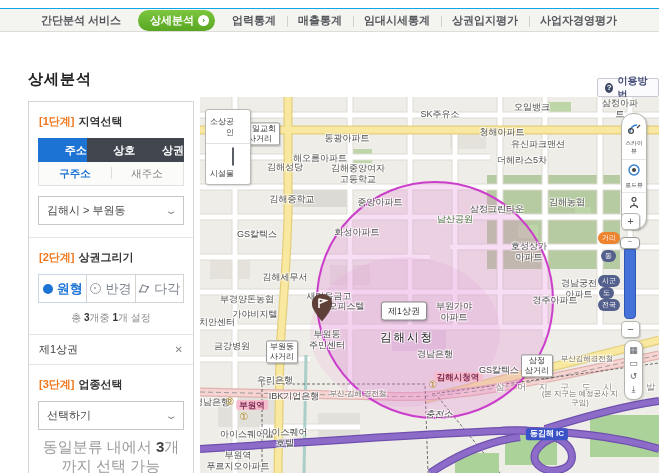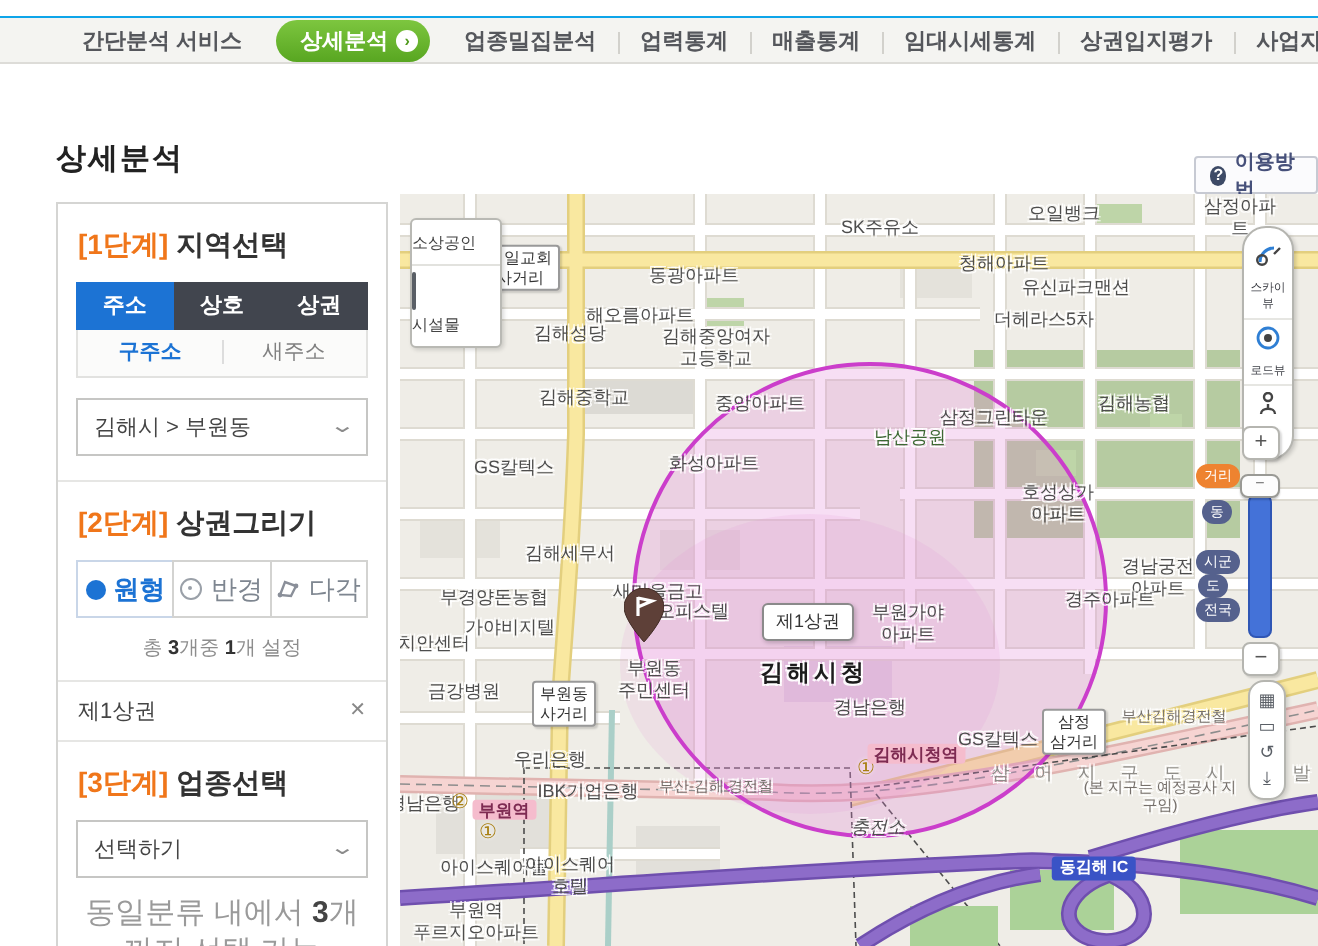--- a/index.html
+++ b/index.html
@@ -41,24 +41,24 @@
     width:10px;height:10px;border-radius:50%;background:#3d4a66;color:#fff;font-size:8px;
     line-height:10px;text-align:center;font-weight:bold;
   }
   .help-btn .t{font-size:10px;color:#46507a;font-weight:bold;}
   
   .panel{
     position:absolute;left:28px;top:101px;width:166px;background:#fff;
     border:1px solid #d5d5d3;box-sizing:border-box;
   }
   .sec{padding:9px 9px 0 9px;}
-  .step-head{font-size:14px;font-weight:bold;color:#333;margin:3px 0 9px 1px;}
+  .step-head{font-size:11px;font-weight:bold;color:#333;margin:3px 0 9px 1px;}
   .step-badge{color:#f0761a;margin-right:4px;}
   .tabs{display:flex;height:24px;}
-  .tab{flex:1;text-align:center;font-size:11px;font-weight:bold;line-height:24px;color:#fff;background:#41454e;cursor:pointer;}
+  .tab{flex:1;text-align:right;font-size:11px;font-weight:bold;line-height:24px;color:#fff;background:#41454e;cursor:pointer;}
   .tab.active{background:#1c73d4;}
   .subtabs{display:flex;height:23px;background:#fbfbfa;border:1px solid #e2e2e0;border-top:none;}
   .subtab{flex:1;text-align:center;font-size:10.5px;line-height:22px;color:#808080;cursor:pointer;position:relative;}
   .subtab + .subtab::before{content:"";position:absolute;left:0;top:5px;height:12px;border-left:1px solid #ddd;}
   .subtab.active{color:#1c73d4;font-weight:bold;}
   .selectbox{
     margin:10px 0 12px 0;height:27px;border:1px solid #c6c6c4;display:flex;align-items:center;
     padding:0 8px;font-size:11px;color:#444;justify-content:space-between;cursor:pointer;background:#fff;
   }
   .chev{color:#8b8b8b;font-size:10px;transform:scaleX(1.6);}
@@ -86,38 +86,38 @@
   .map{
     position:absolute;left:200px;top:97px;width:459px;height:376px;background:#efede7;overflow:hidden;
   }
   .map svg.base{position:absolute;left:0;top:0;}
   .ml{
     position:absolute;transform:translate(-50%,-50%);font-size:9px;color:#4d4d4d;
     white-space:pre-line;text-align:center;line-height:1.2;
     text-shadow:1px 1px 0 rgba(255,255,255,.9),-1px -1px 0 rgba(255,255,255,.9),1px -1px 0 rgba(255,255,255,.9),-1px 1px 0 rgba(255,255,255,.9);
     pointer-events:none;
   }
-  .ml.bold{font-size:11.5px;font-weight:bold;color:#1c1c1c;letter-spacing:2px;}
+  .ml.bold{font-size:11.5px;font-weight:normal;color:#1c1c1c;letter-spacing:2px;}
   .ml.park{color:#3c6a33;}
   .ml.box{background:#fff;border:1px solid #999;border-radius:2px;padding:1px 3px;font-size:8px;color:#333;box-shadow:1px 1px 1px rgba(0,0,0,.15);text-shadow:none;}
   .ml.sta{background:#f5bccd;color:#7e2b52;font-weight:bold;font-size:8.5px;padding:0 3px;border-radius:2px;text-shadow:none;}
   .ml.tiny{font-size:7.5px;color:#76706c;}
   .ml.sp{font-size:9px;color:#8f8d89;letter-spacing:5px;white-space:nowrap;}
   .ml.ic{background:#3a53c6;color:#fff;font-size:8px;font-weight:bold;padding:1px 4px;border-radius:2px;text-shadow:none;}
   .ml.num{font-size:10px;color:#a87f11;text-shadow:0 0 2px #fff;}
   .area-label{
     position:absolute;transform:translate(-50%,-50%);background:#fff;border:1px solid #8a8a8a;border-radius:3px;
     padding:2px 6px;font-size:9px;color:#333;box-shadow:1px 1px 2px rgba(0,0,0,.2);
   }
   
   .biz-box{
     position:absolute;left:5px;top:12px;width:44px;background:#fff;border:1px solid #b9b9b4;border-radius:3px;
     box-shadow:1px 1px 2px rgba(0,0,0,.15);
   }
-  .biz-item{padding:4px 0 5px 0;text-align:left;cursor:pointer;}
+  .biz-item{padding:4px 16px 5px 0;text-align:right;cursor:pointer;}
   .biz-item + .biz-item{border-top:1px solid #e2e2de;}
   .biz-item .lbl{font-size:8px;color:#444;display:block;margin-top:2px;}
   .logo-ico{width:14px;height:14px;border-radius:3px;margin:0 auto;background:radial-gradient(circle at 35% 35%,#6fc3e8,#1c73d4 70%);}
   .fac-ico{width:13px;height:13px;margin:0 auto;border:1.5px solid #5a5f66;border-radius:2px;
     background:linear-gradient(90deg,transparent 45%,#5a5f66 45%,#5a5f66 55%,transparent 55%),
                linear-gradient(0deg,transparent 45%,#5a5f66 45%,#5a5f66 55%,transparent 55%);}
   .view-pill{
     position:absolute;left:421px;top:16px;width:24px;background:#fff;border:1px solid #b5b5b0;
     border-radius:12px;box-shadow:1px 1px 2px rgba(0,0,0,.18);padding:4px 0;
   }
@@ -147,21 +147,20 @@
 </style>
 </head>
 <body>
 
 <div class="topnav">
   <span class="nav-item">간단분석 서비스</span>
   <span class="nav-item active">
     <span>상세분석</span>
     <span class="nav-arrow">›</span>
   </span>
-  <span class="nav-item">업종밀집분석</span>
   <span class="nav-item">업력통계</span>
   <span class="nav-item">매출통계</span>
   <span class="nav-item">임대시세통계</span>
   <span class="nav-item">상권입지평가</span>
   <span class="nav-item">사업자경영평가</span>
 </div>
 
 <div class="page-title">상세분석</div>
 <div class="help-btn">
   <span class="q">?</span>

